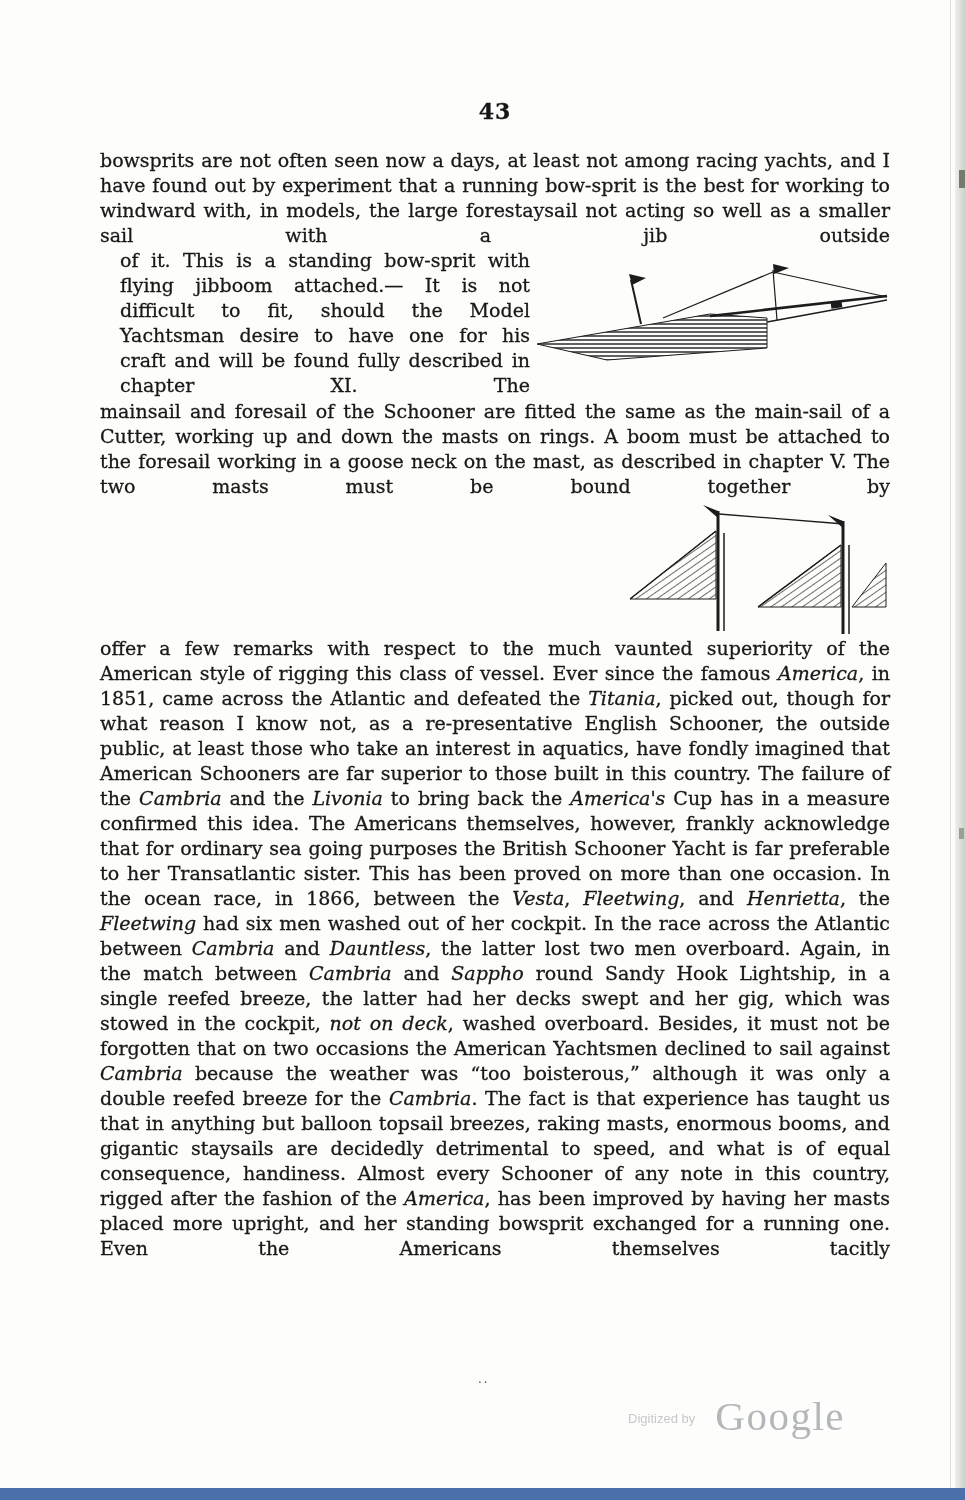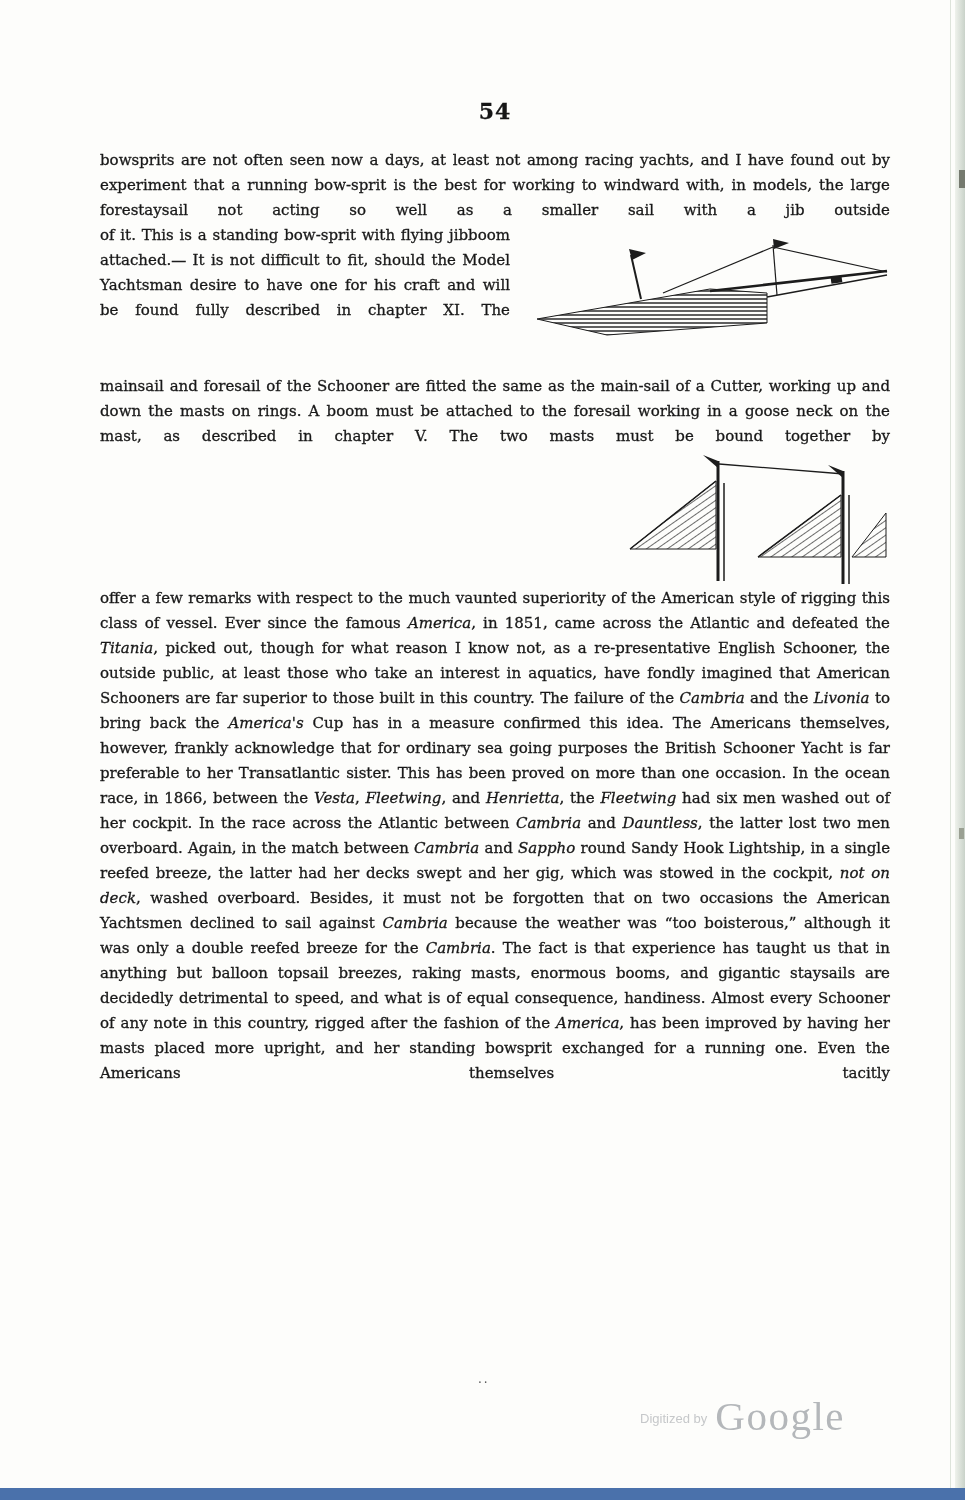--- a/index.html
+++ b/index.html
@@ -23,46 +23,46 @@
     color: #161616;
     letter-spacing: 1px;
     -webkit-text-stroke: 0.3px #161616;
   }
   .textblock {
     margin: 24px 0 0 100px;
     width: 790px;
   }
   .para {
     margin: 0;
-    font-size: 15px;
+    font-size: 19px;
     line-height: 25px;
     text-align: justify;
     text-align-last: justify;
     color: #181818;
     word-spacing: 0.5px;
     -webkit-text-stroke: 0.3px #1a1a1a;
   }
   .row { display: flex; align-items: flex-start; }
-  .colA { width: 410px; }
+  .colA { width: 410px; margin-left: 20px; }
   .colB { width: 505px; }
   .figwrap1 { margin-left: auto; padding-top: 6px; }
   .figwrap2 { margin-left: auto; padding-top: 2px; }
   .figwrap1 svg, .figwrap2 svg { display: block; }
   .dots {
     position: absolute; left: 478px; top: 1372px;
     color: #555; font-size: 12px; letter-spacing: 2px;
   }
   .digitized {
     position: absolute; right: 120px; top: 1392px;
     white-space: nowrap;
   }
   .dig-pre {
     font-family: "Liberation Sans", sans-serif;
     font-size: 13px; color: #c6c8ca;
-    margin-right: 8px;
+    margin-right: 20px;
     vertical-align: 7px;
   }
   .dig-brand {
     font-family: "Liberation Serif", serif;
     font-size: 41px; color: #b4b7ba;
     letter-spacing: 1.5px;
   }
   .edge-line {
     position: absolute; top: 0; right: 14px;
     width: 1px; height: 100%;
@@ -88,21 +88,21 @@
     position: absolute; right: 1px; top: 828px;
     width: 5px; height: 11px; background: #9aa093;
     z-index: 6;
   }
 </style>
 </head>
 <body>
 
 <div class="page">
 
-  <div class="pagenum">54</div>
+  <div class="pagenum">43</div>
 
   <div class="textblock">
 
     <p class="para">bowsprits are not often seen now a days, at least not among racing yachts, and I have found out by experiment that a running bow-sprit is the best for working to windward with, in models, the large forestaysail not acting so well as a smaller sail with a jib outside</p>
 
     <div class="row">
       <p class="para colA">of it.  This is a standing bow-sprit with flying jibboom attached.— It is not difficult to fit, should the Model Yachtsman desire to have one for his craft and will be found fully described in chapter XI.  The</p>
       <div class="figwrap1">
         <svg width="355" height="145" viewBox="0 0 355 145">
           <defs>

